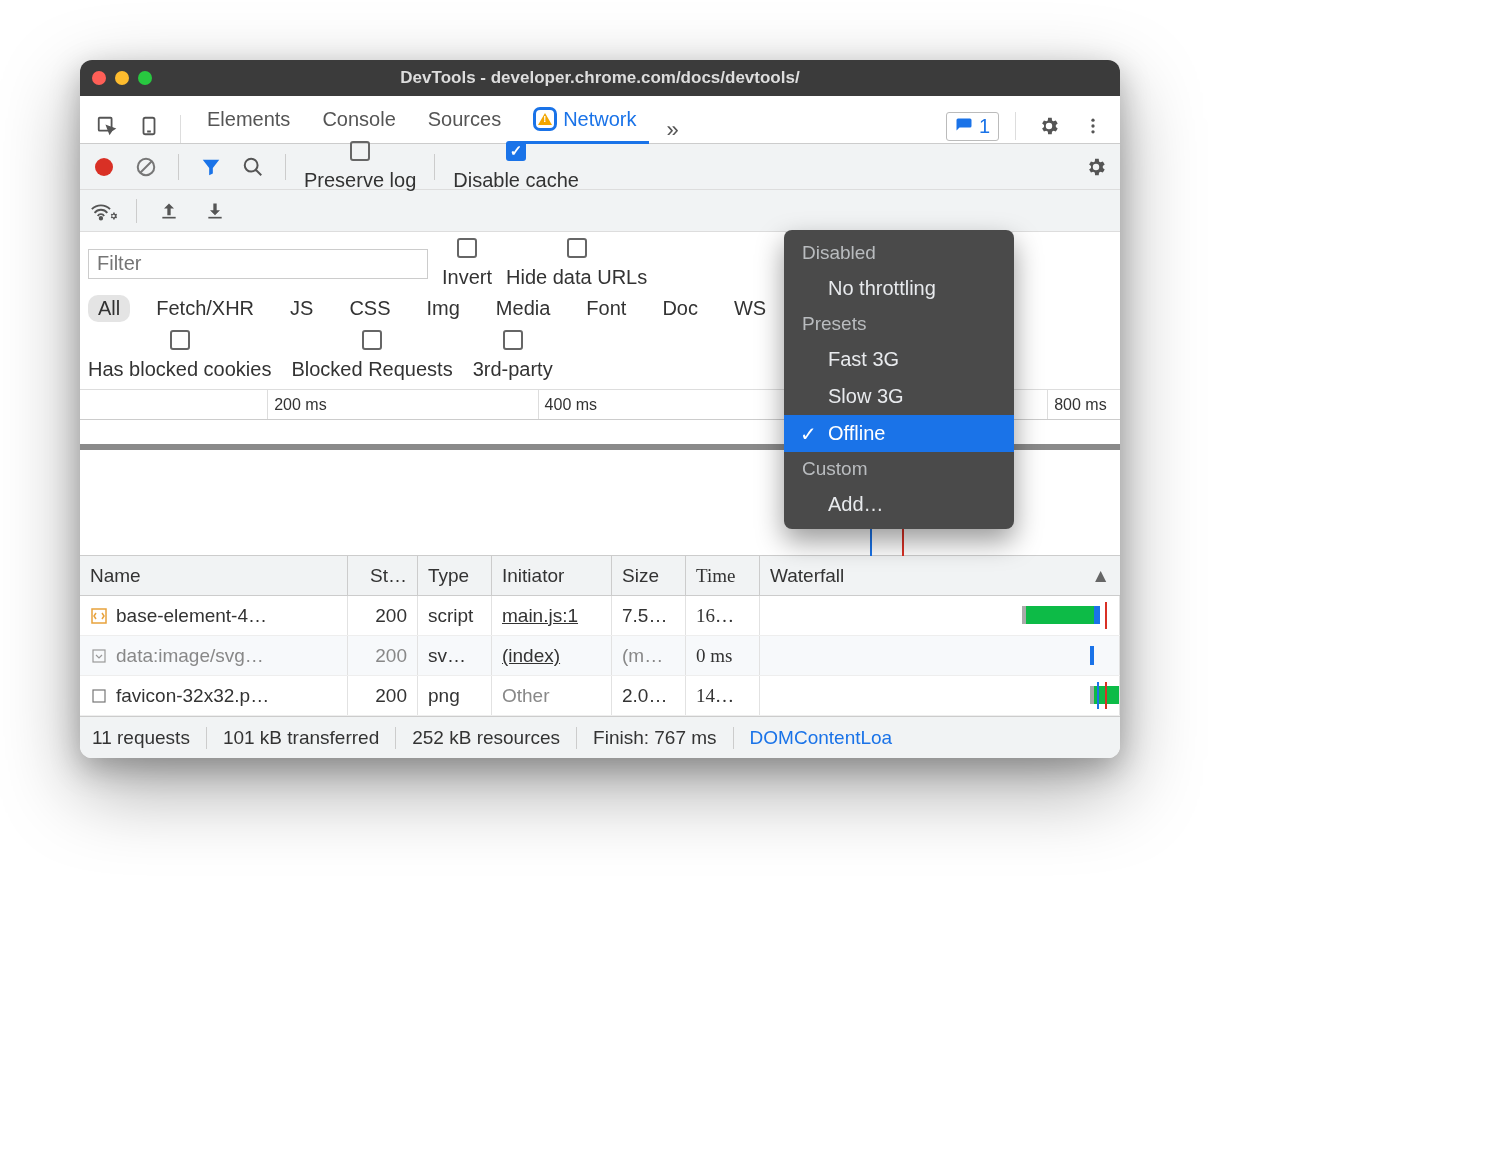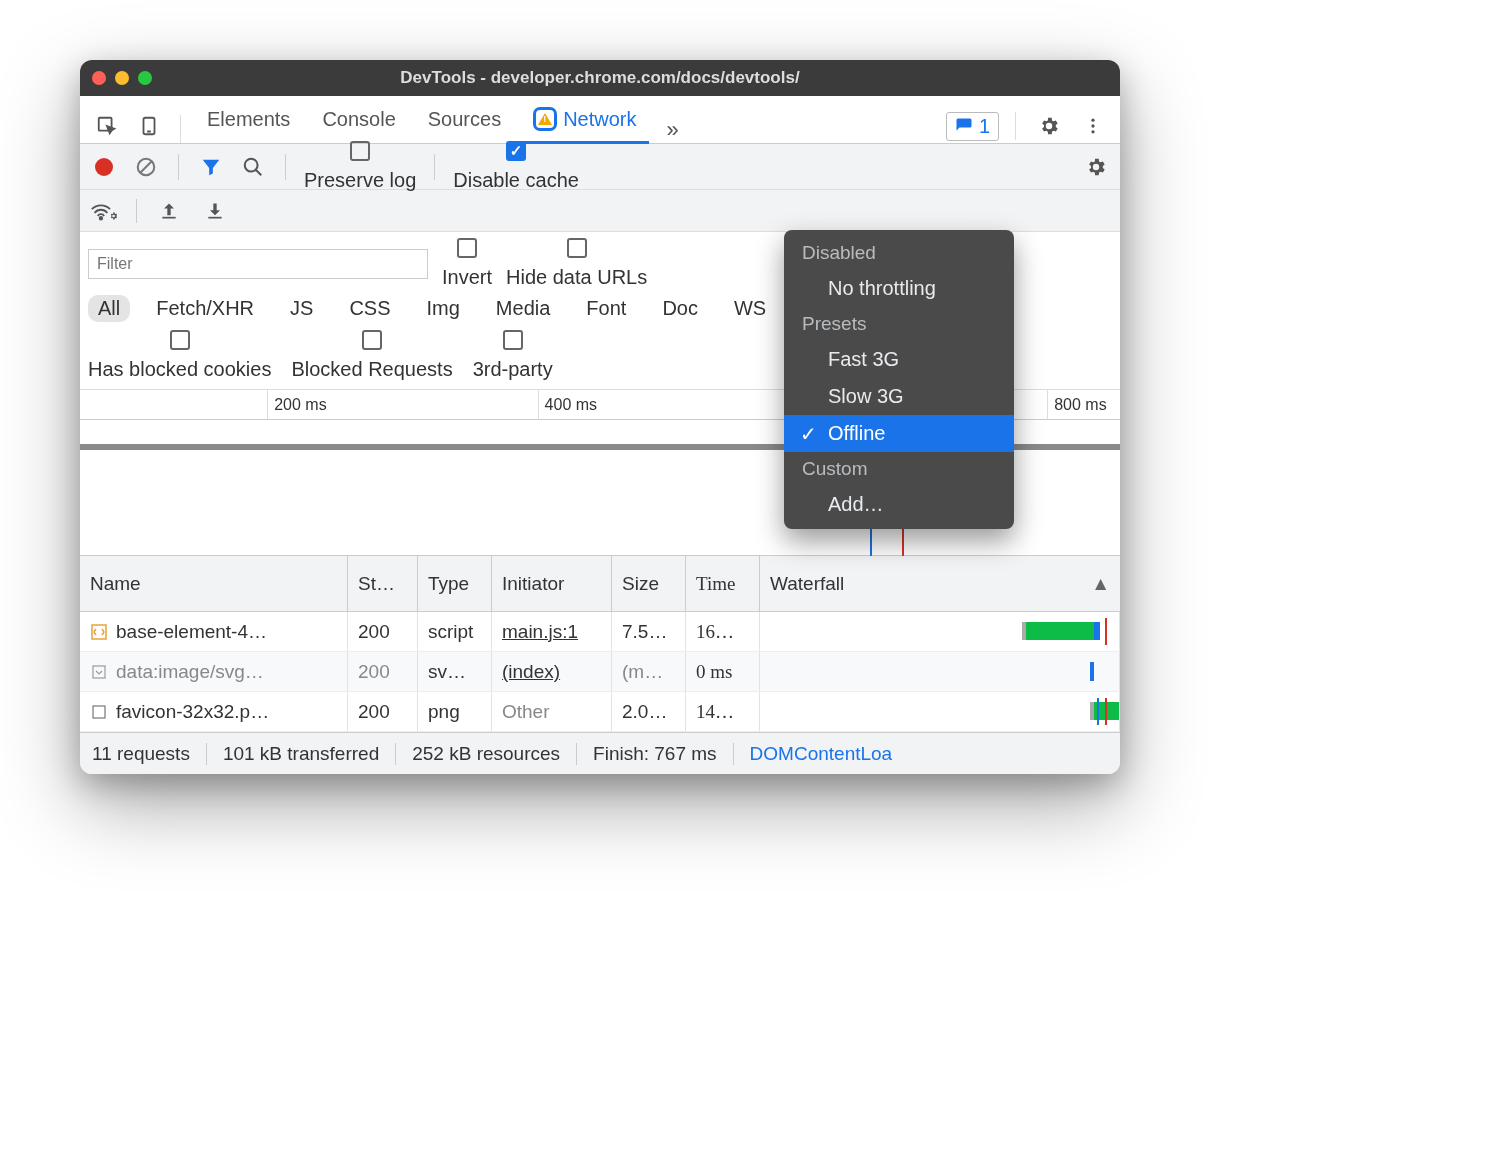--- a/index.html
+++ b/index.html
@@ -73,44 +73,44 @@
   border-bottom: 1px solid #ddd; background:#f1f3f4; color:#555;
 }
 .toolbar2 .iconbtn { width:28px; height:28px; display:flex; align-items:center; justify-content:center; cursor:pointer; }
 .toolbar2 .vsep { width:1px; height:24px; background:#ccc; }
 
 .filterbar {
   padding: 6px 8px 8px 8px; border-bottom:1px solid #ddd; background:#fff;
 }
 .filter-row1 { display:flex; align-items:center; gap:14px; margin-bottom:6px; }
 .filter-input {
-  width: 340px; height:30px; border:1px solid #ccc; font-size:16px;
+  width: 340px; height:30px; border:1px solid #ccc; font-size:20px;
   padding:0 8px; color:#888;
 }
 .filter-row2 { display:flex; align-items:center; gap:16px; flex-wrap:wrap; color:#333; }
 .chip { padding:2px 10px; border-radius:10px; cursor:pointer; }
 .chip.active { background:#e4e4e4; }
 .filter-row3 { display:flex; align-items:center; gap:20px; margin-top:8px; }
 
 .timeline {
   position:relative; height:166px; border-bottom:1px solid #ccc; background:#fff;
 }
 .tl-ruler { height:30px; border-bottom:1px solid #ccc; position:relative; font-size:16px; color:#333; }
 .tl-tick { position:absolute; top:0; height:100%; border-left:1px solid #ddd; padding-left:6px; display:flex; align-items:center; }
 .tl-body { position:relative; height:136px; }
 .tl-hband { position:absolute; top:24px; left:0; right:0; height:6px; background:#8a8a8a; }
 .tl-vline { position:absolute; top:0; bottom:0; width:2px; }
 
 .grid-header {
-  display:flex; background:#f1f3f4; border-bottom:1px solid #ccc; height:56px;
+  display:flex; background:#f1f3f4; border-bottom:1px solid #ccc; height:40px;
   font-size:19px; color:#333;
 }
 .col { display:flex; align-items:center; padding:0 10px; border-right:1px solid #ccc; overflow:hidden; white-space:nowrap; }
 .col:last-child { border-right:none; }
-.c-name{width:268px;} .c-status{width:70px;} .c-type{width:74px;} .c-init{width:120px;} .c-size{width:74px;} .c-time{width:74px;font-family:Liberation Serif, serif;} .c-wf{flex:1; position:relative;}
+.c-name{width:268px;} .c-status{width:70px;justify-content:flex-end;} .c-type{width:74px;} .c-init{width:120px;} .c-size{width:74px;} .c-time{width:74px;font-family:Liberation Serif, serif;} .c-wf{flex:1; position:relative;}
 .sort-tri { margin-left:auto; color:#666; }
 
 .grid-body { }
 .row { display:flex; height:40px; border-bottom:1px solid #eee; font-size:19px; }
 .row:nth-child(even){ background:#f7f9fb; }
 .row .col { border-right:1px solid #e2e2e2; }
 .name-cell { display:flex; align-items:center; gap:8px; }
 .file-icon { width:18px; height:18px; display:flex; align-items:center; justify-content:center; }
 .initiator-link { text-decoration: underline; color:#333; cursor:pointer; }
 .dim { color:#888; }

